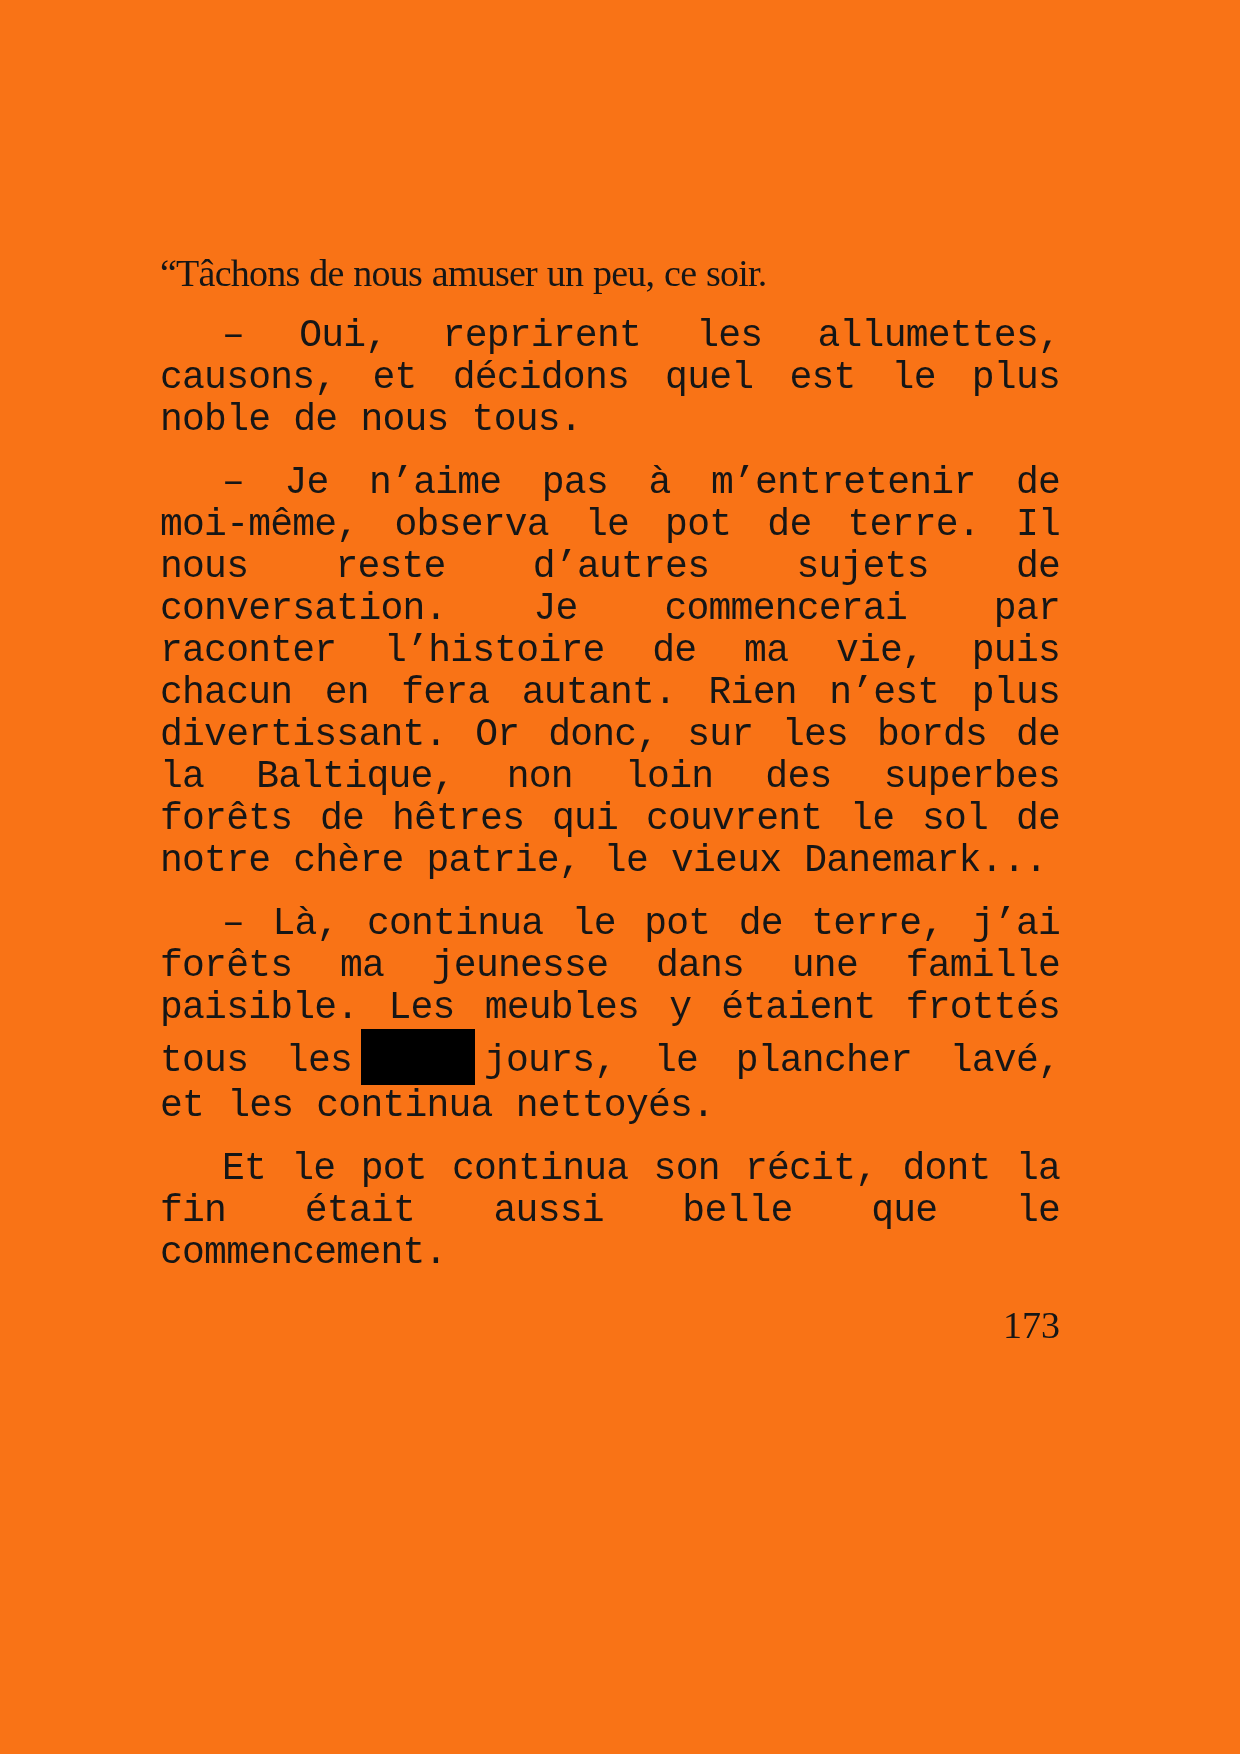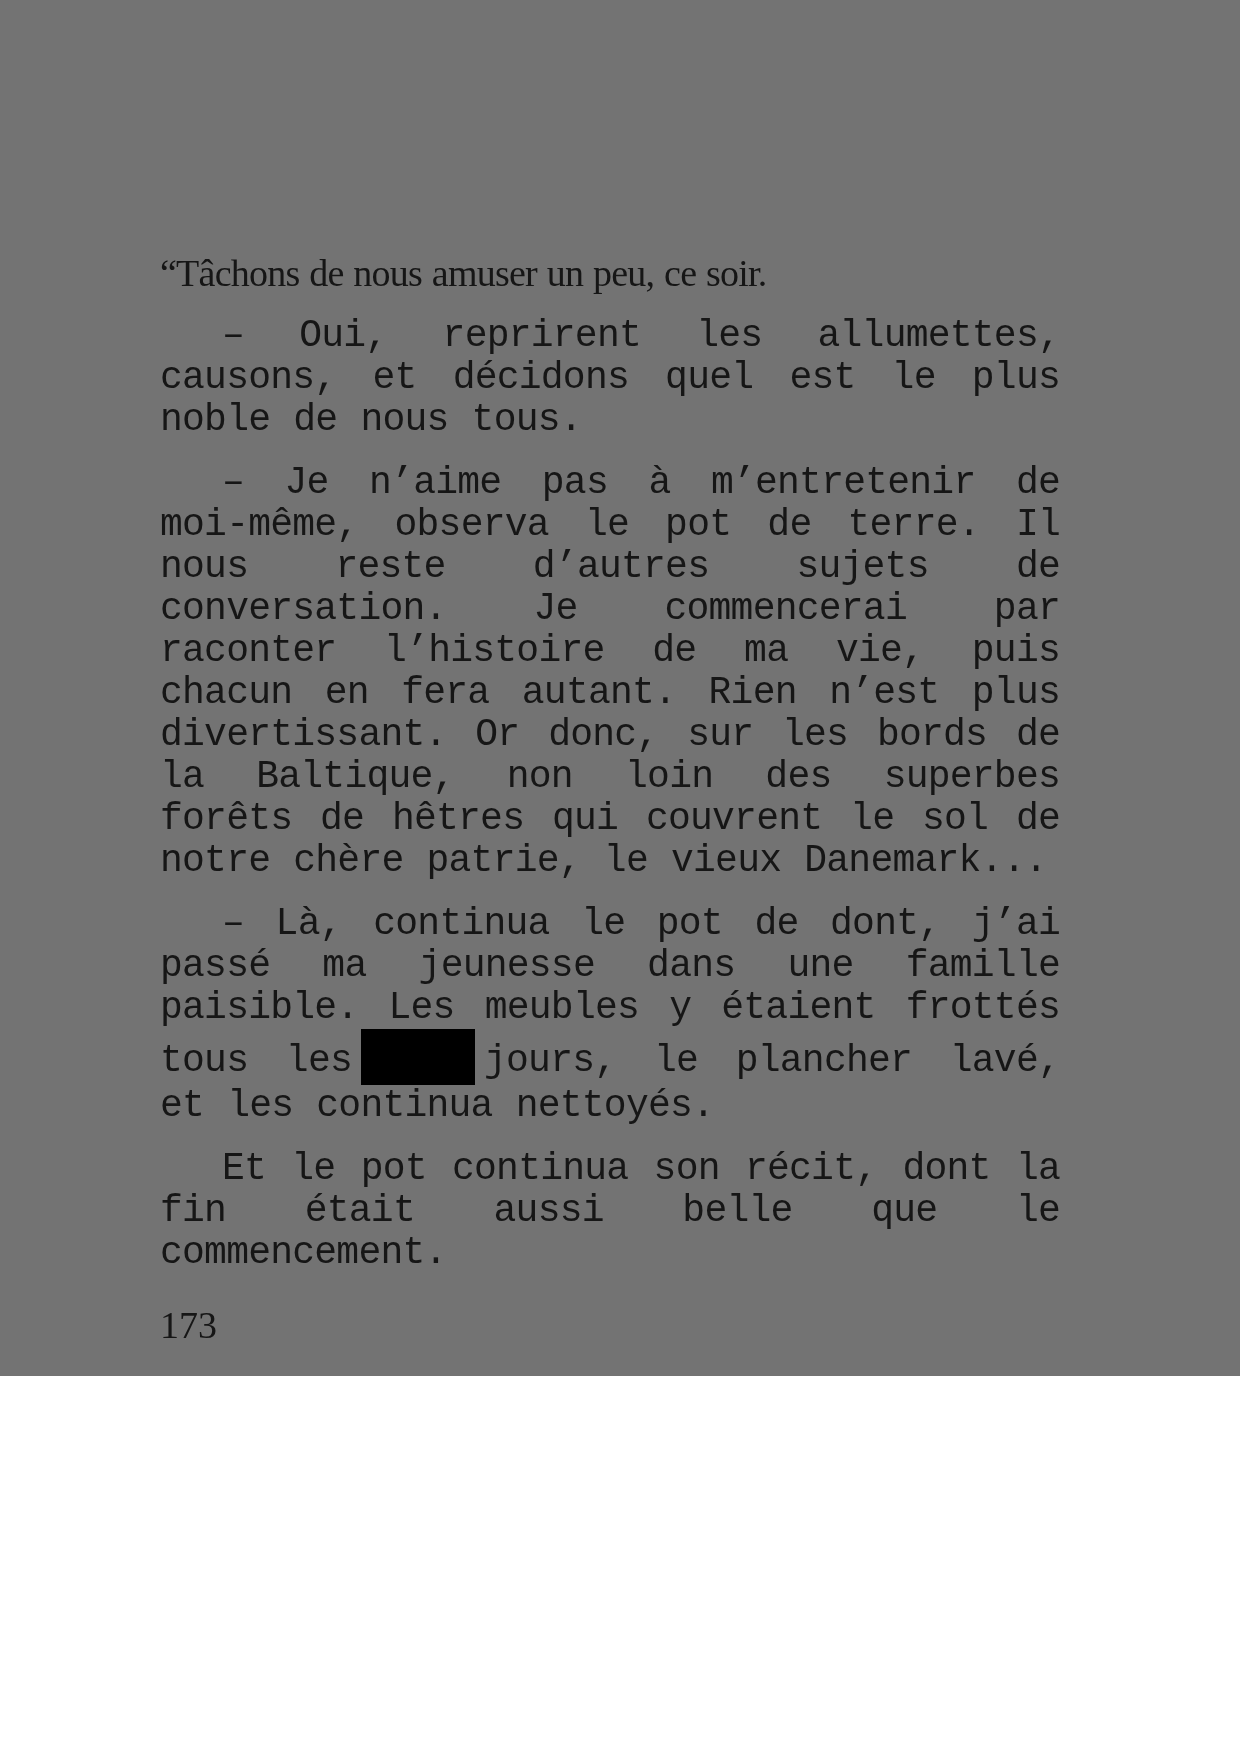--- a/index.html
+++ b/index.html
@@ -10,23 +10,23 @@
   body {
     width: 1240px;
     height: 1754px;
     overflow: hidden;
     font-family: "Liberation Serif", "DejaVu Serif", serif;
     color: #161616;
   }
   .page {
     box-sizing: border-box;
     width: 1240px;
-    height: 1376px;
+    height: 1754px;
     padding: 252px 180px 0 160px;
-    background: #737373;
+    background: #f97316;
   }
   .text-block {
     width: 900px;
   }
   .para {
     margin: 21px 0 0 0;
     font-size: 38px;
     line-height: 42px;
     letter-spacing: -0.02em;
     text-align: justify;
@@ -44,38 +44,38 @@
     width: 114px;
     height: 56px;
     background: #000000;
     vertical-align: -14px;
     margin: 0 9px;
   }
   .page-number {
     margin-top: 30px;
     font-size: 38px;
     line-height: 42px;
-    text-align: left;
+    text-align: right;
     letter-spacing: 0;
   }
 </style>
 </head>
 <body>
 
 <div class="page">
   <div class="text-block">
 
     <p class="para"><span>“Tâchons de nous amuser un peu, ce soir.</span></p>
 
     <p class="para indent"><span>– Oui, reprirent les allumettes, causons, et décidons quel est le plus noble de nous tous.</span></p>
 
     <p class="para indent"><span>– Je n’aime pas à m’entretenir de moi-même, observa le pot de terre. Il nous reste d’autres sujets de conversation. Je commencerai par raconter l’histoire de ma vie, puis chacun en fera autant. Rien n’est plus divertissant. Or donc, sur les bords de la Baltique, non loin des superbes forêts de hêtres qui couvrent le sol de notre chère patrie, le vieux Danemark...</span></p>
 
 
-    <p class="para indent"><span>– Là, continua le pot de dont, j’ai passé ma jeunesse dans une famille paisible. Les meubles y étaient frottés tous les</span><span class="redaction"></span><span>jours, le plancher lavé, et les continua nettoyés.</span></p>
+    <p class="para indent"><span>– Là, continua le pot de terre, j’ai forêts ma jeunesse dans une famille paisible. Les meubles y étaient frottés tous les</span><span class="redaction"></span><span>jours, le plancher lavé, et les continua nettoyés.</span></p>
 
 
 
     <p class="para indent"><span>Et le pot continua son récit, dont la fin était aussi belle que le commencement.</span></p>
 
     <div class="page-number">173</div>
 
   </div>
 </div>
 

